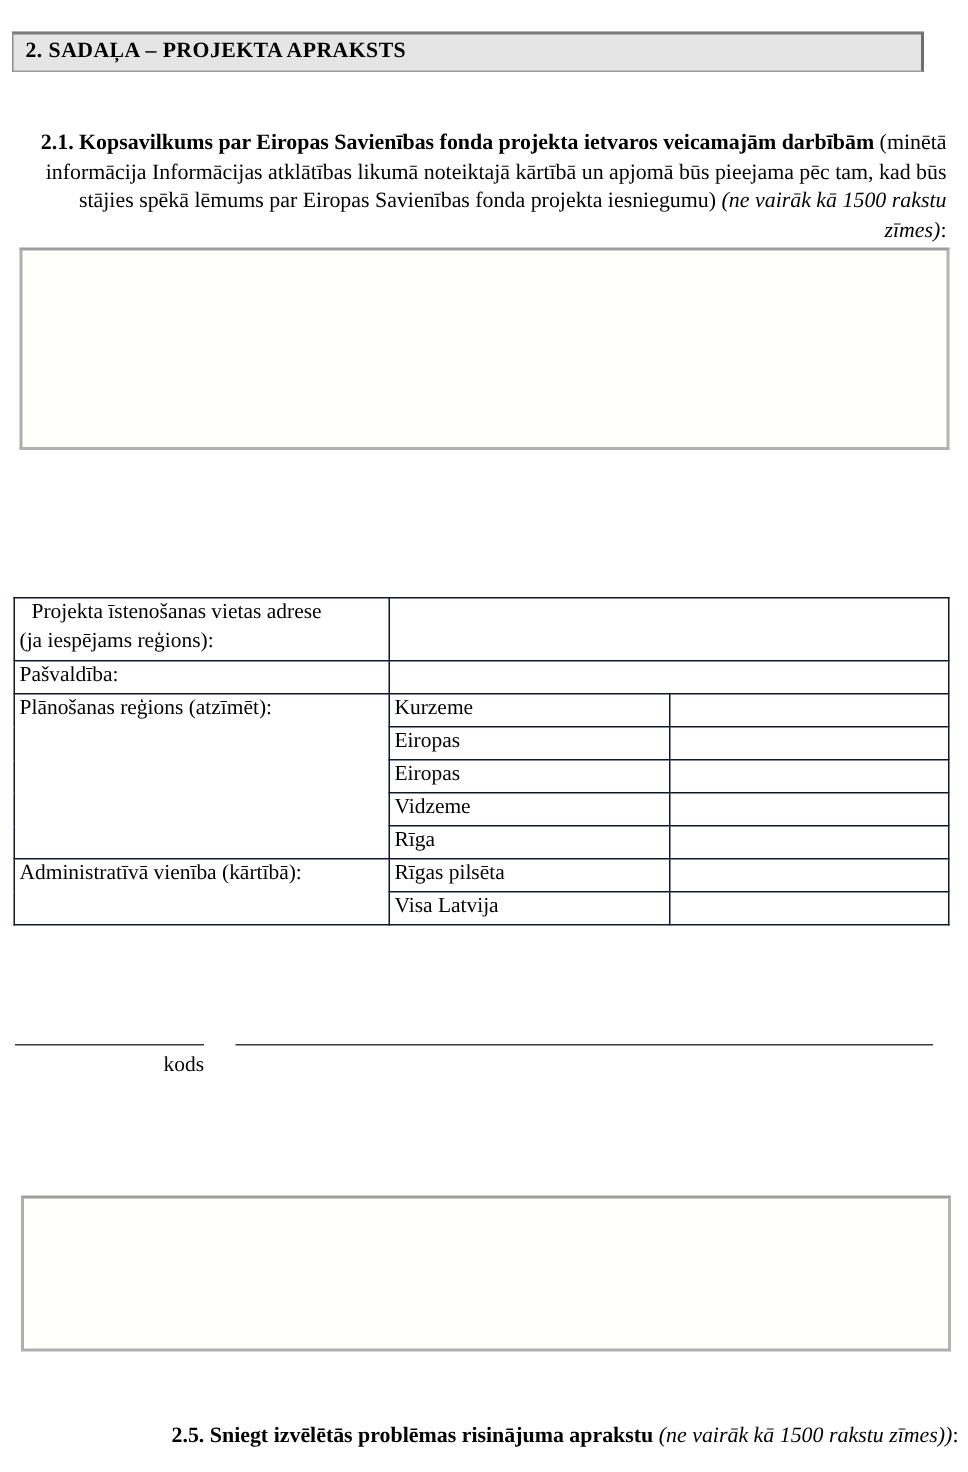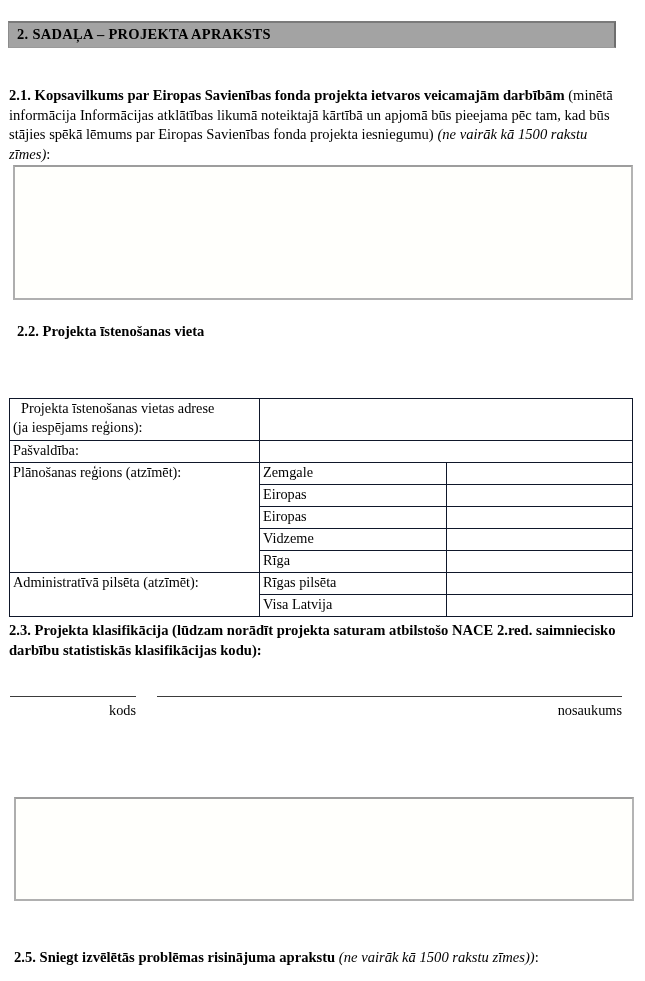--- a/index.html
+++ b/index.html
@@ -22,21 +22,21 @@
     height: 981px;
   }
 
   
   .section-bar {
     position: absolute;
     left: 8px;
     top: 21px;
     width: 608px;
     height: 27px;
-    background: #a3a3a3;
+    background: #e5e5e5;
     border-top: 2px solid #7a7a7a;
     border-left: 1px solid #8c8c8c;
     border-right: 2px solid #6e6e6e;
     border-bottom: 1px solid #9a9a9a;
     box-sizing: border-box;
   }
   .section-bar-text {
     position: absolute;
     left: 8px;
     top: 3px;
@@ -44,21 +44,21 @@
     font-weight: bold;
     letter-spacing: 0.3px;
     white-space: nowrap;
   }
 
   
   .para {
     position: absolute;
     font-size: 14.6px;
     line-height: 19.6px;
-    text-align: left;
+    text-align: right;
   }
   .b { font-weight: bold; }
   .i { font-style: italic; }
 
   
   .answer-box {
     position: absolute;
     background: #fffffc;
     border-top: 2px solid #9d9d9d;
     border-left: 2px solid #aeaeae;
@@ -110,82 +110,76 @@
   <div class="section-bar">
     <div class="section-bar-text">2.  SADAĻA – PROJEKTA APRAKSTS</div>
   </div>
 
   <div class="para" style="left:9px; top:86px; width:622px;">
     <span class="b">2.1.   Kopsavilkums par Eiropas Savienības fonda projekta ietvaros veicamajām darbībām</span><span> (minētā informācija Informācijas atklātības likumā noteiktajā kārtībā un apjomā būs pieejama pēc tam, kad būs stājies spēkā lēmums par Eiropas Savienības fonda projekta iesniegumu) </span><span class="i">(ne vairāk kā 1500 rakstu zīmes)</span><span>:</span>
   </div>
 
   <div class="answer-box" style="left:13px; top:165px; width:620px; height:135px;"></div>
 
-  <div class="para b" style="left:17px; top:322px; width:500px;">2.2. Projekta īstenošanas vieta</div>
 
 
   <table class="loc-table">
     <tbody>
       <tr>
         <td class="col-label" style="height:40px;">
           <div class="cell-indent"> Projekta īstenošanas vietas adrese</div>
           <div>(ja iespējams reģions):</div>
         </td>
         <td colspan="2"></td>
       </tr>
 
       <tr>
         <td class="col-label">Pašvaldība:</td>
         <td colspan="2"></td>
       </tr>
 
       <tr>
         <td class="col-label" rowspan="5">Plānošanas reģions (atzīmēt):</td>
-        <td class="col-mid">Zemgale</td>
+        <td class="col-mid">Kurzeme</td>
         <td class="col-mark"></td>
       </tr>
       <tr>
         <td class="col-mid">Eiropas</td>
         <td class="col-mark"></td>
       </tr>
       <tr>
         <td class="col-mid">Eiropas</td>
         <td class="col-mark"></td>
       </tr>
       <tr>
         <td class="col-mid">Vidzeme</td>
         <td class="col-mark"></td>
       </tr>
       <tr>
         <td class="col-mid">Rīga</td>
         <td class="col-mark"></td>
       </tr>
 
       <tr>
-        <td class="col-label" rowspan="2">Administratīvā pilsēta (atzīmēt):</td>
+        <td class="col-label" rowspan="2">Administratīvā vienība (kārtībā):</td>
         <td class="col-mid">Rīgas pilsēta</td>
         <td class="col-mark"></td>
       </tr>
       <tr>
         <td class="col-mid">Visa Latvija</td>
         <td class="col-mark"></td>
       </tr>
     </tbody>
   </table>
 
-  <div class="para b" style="left:9px; top:621px; width:625px;">
-    <span>2.3. Projekta klasifikācija (lūdzam norādīt projekta saturam atbilstošo NACE 2.red.</span>
-    <span>saimniecisko darbību statistiskās klasifikācijas kodu):</span>
-  </div>
 
   <div class="rule" style="left:10px; top:696px; width:126px;"></div>
   <div class="rule" style="left:157px; top:696px; width:465px;"></div>
 
   <div class="caption" style="left:10px; top:702px; width:126px;">kods</div>
-  <div class="caption" style="left:157px; top:702px; width:465px;">nosaukums</div>
 
 
   <div class="answer-box" style="left:14px; top:797px; width:620px; height:104px;"></div>
 
   <div class="para" style="left:14px; top:948px; width:625px;">
     <span class="b">2.5. Sniegt izvēlētās problēmas risinājuma aprakstu</span><span class="i"> (ne vairāk kā 1500 rakstu zīmes))</span><span>:</span>
   </div>
 
 </div>
 

